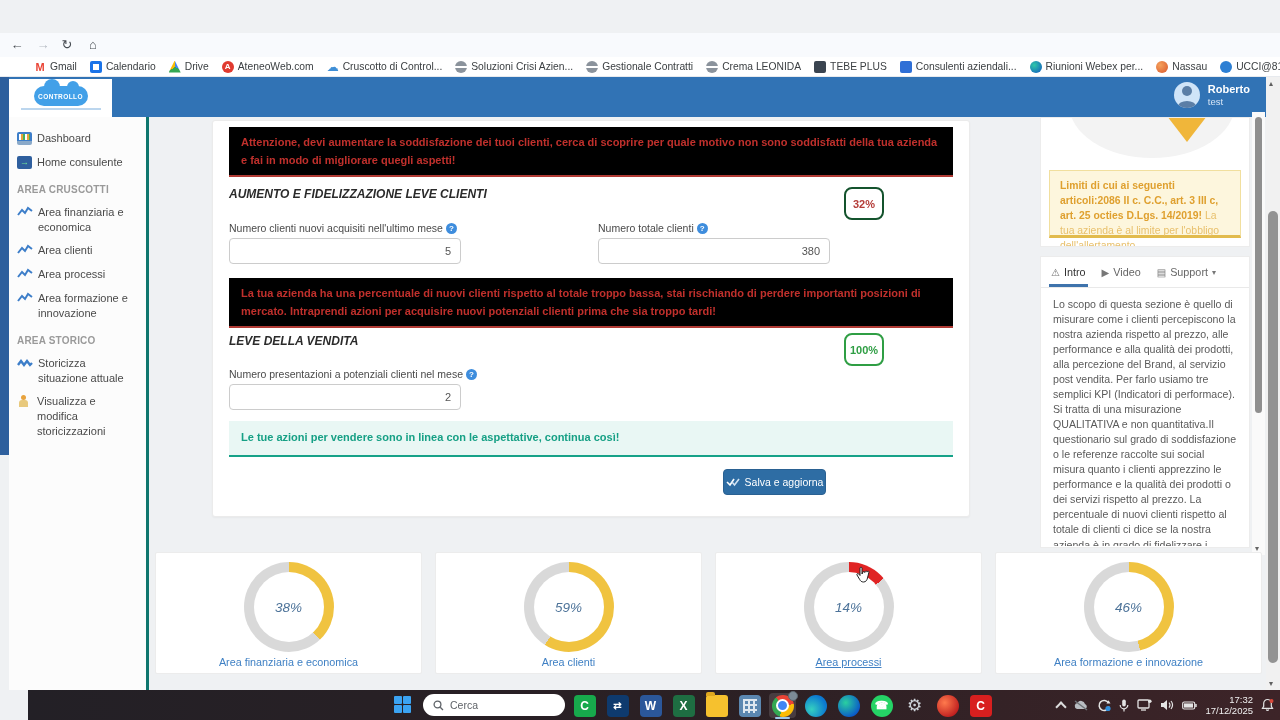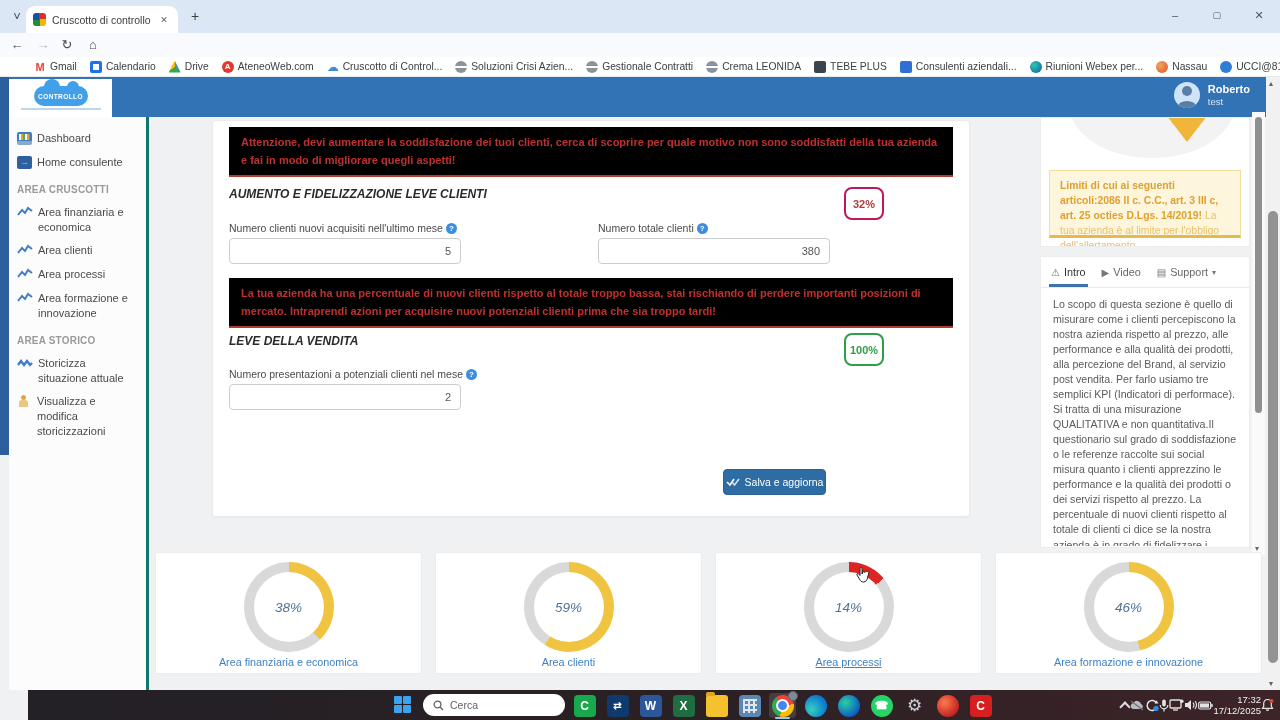--- a/index.html
+++ b/index.html
@@ -89,21 +89,21 @@
   .ic-person { position:relative; }
   .ic-person::before { content:""; position:absolute; left:4px; top:0; width:5px; height:5px; border-radius:50%; background:#e8a33d; }
   .ic-person::after { content:""; position:absolute; left:2px; top:5px; width:9px; height:7px; border-radius:3px 3px 0 0; background:#e8c97d; }
 
   
   .maincard { position:absolute; left:212px; top:120px; width:758px; height:397px; background:#fff; border:1px solid #ebebeb; border-radius:3px; box-shadow:0 1px 2px rgba(0,0,0,.04); }
   .alert-red { position:absolute; left:16px; width:724px; background:#000000; border-bottom:2px solid #b03a34; color:#c0302c; font-weight:bold; font-size:11px; line-height:1.65; padding:6px 12px; }
   .alert-teal { position:absolute; left:16px; width:724px; background:#e9f7f4; border-bottom:2px solid #16a288; color:#16a085; font-weight:bold; font-size:11px; line-height:1.6; padding:8px 12px; }
   .sec-title { position:absolute; left:16px; font-size:12px; font-style:italic; font-weight:bold; color:#2b2b2b; }
   .score { position:absolute; left:631px; width:40px; height:33px; border-radius:8px; background:#fff; display:flex; align-items:center; justify-content:center; font-size:11px; font-weight:bold; }
-  .score.red { border:2px solid #be185d; color:#b43c38; }
+  .score.red { border:2px solid #14532d; color:#b43c38; }
   .score.green { border:2px solid #2f9e44; color:#2f9e44; }
   .f-label { position:absolute; font-size:10.5px; color:#4a4a4a; display:flex; align-items:center; gap:3px; white-space:nowrap; }
   .help { width:11px; height:11px; border-radius:50%; background:#3e8ddd; color:#fff; font-size:8px; font-weight:bold; text-align:center; line-height:11px; flex:none; }
   .help::after { content:"?"; }
   .f-input { position:absolute; width:232px; height:26px; border:1px solid #cccccc; border-radius:4px; font-family:"Liberation Sans",sans-serif; font-size:11px; color:#555; text-align:right; padding:0 9px; background:#fff; outline:none; }
   .savebtn { position:absolute; left:510px; top:348px; width:103px; height:26px; background:#2e6da4; border:1px solid #2a6192; border-radius:4px; color:#fff; font-size:10.5px; display:flex; align-items:center; justify-content:center; gap:5px; cursor:pointer; }
 
   
   .gaugecard { position:absolute; left:1040px; top:117px; width:210px; height:130px; background:#fff; border:1px solid #ececec; overflow:hidden; }
   .gauge-remnant { position:absolute; left:28px; top:-68px; width:166px; height:108px; border-radius:50%; background:#f3f3f3; }
@@ -160,44 +160,30 @@
   .ti-calc { background:#5b87b0; } .ti-calc::after { content:""; position:absolute; inset:4px; background:repeating-linear-gradient(#fff 0 2px, transparent 2px 5px), repeating-linear-gradient(90deg,#fff 0 2px, transparent 2px 5px); opacity:.8; }
   .ti-chrome { border-radius:50%; background:conic-gradient(from -40deg, #ea4335 0 33%, #fbbc05 33% 66%, #34a853 66%); }
   .ti-chrome::after { content:""; width:9px; height:9px; border-radius:50%; background:#4285f4; border:2px solid #fff; }
   .ti-badge { position:absolute; top:-2px; right:-2px; width:10px; height:10px; border-radius:50%; background:#7d8a96; border:1px solid #5d666e; }
   .ti-edge { border-radius:50%; background:radial-gradient(circle at 30% 65%, #35d0c0, #0b78d1 70%); }
   .ti-webex { border-radius:50%; background:radial-gradient(circle at 35% 35%, #2ad0a0, #0a58c8 75%); }
   .ti-whatsapp { background:#25d366; border-radius:50%; font-size:11px; } .ti-whatsapp::after { content:"☎"; }
   .ti-settings { color:#ccd2d8; font-size:17px; font-weight:normal; } .ti-settings::after { content:"⚙"; }
   .ti-orange { border-radius:50%; background:radial-gradient(circle at 35% 35%, #ff7a4d, #c01f1f 75%); }
   .ti-camrec { background:#d81f1f; } .ti-camrec::after { content:"C"; }
-  .tray { position:absolute; right:6px; top:0; height:30px; display:flex; align-items:center; gap:0; color:#e4e4e4; }
+  .tray { position:absolute; right:6px; top:0; height:30px; display:flex; align-items:center; gap:8px; color:#e4e4e4; }
   .chev-up { width:8px; height:8px; border-left:2px solid #ddd; border-top:2px solid #ddd; transform:rotate(45deg); margin-top:3px; }
   .clock { text-align:right; font-size:9.5px; line-height:1.2; color:#f0f0f0; }
   svg.tico { display:block; }
 </style>
 </head>
 <body>
 
 <div id="screen">
 
-  <div class="tabstrip">
-    <div class="tabsearch"></div>
-    <div class="tab">
-      <span class="tab-favicon"></span>
-      <span class="tab-title">Cruscotto di controllo</span>
-      <span class="tab-close"></span>
-    </div>
-    <div class="newtab"></div>
-    <div class="wincontrols">
-      <div class="winbtn min"></div>
-      <div class="winbtn max"></div>
-      <div class="winbtn close"></div>
-    </div>
-  </div>
 
   <div class="toolbar">
     <div class="navic back"></div>
     <div class="navic fwd"></div>
     <div class="navic reload"></div>
     <div class="navic home"></div>
     <div class="omnibox">
       <svg class="siteinfo" viewBox="0 0 12 12">
           <g stroke="#5f6368" stroke-width="1.4" fill="none">
             <line x1="1" y1="4" x2="11" y2="4"></line>
@@ -399,20 +385,21 @@
     <input class="f-input" style="left: 16px; top: 117px;" value="5">
     <input class="f-input" style="left: 385px; top: 117px;" value="380">
     <div class="alert-red" style="top:157px;">La tua azienda ha una percentuale di nuovi clienti rispetto al totale troppo bassa, stai rischiando di perdere importanti posizioni di mercato. Intraprendi azioni per acquisire nuovi potenziali clienti prima che sia troppo tardi!</div>
     <div class="sec-title" style="top:213px;">LEVE DELLA VENDITA</div>
     <div class="score green" style="top:212px;">100%</div>
     <div class="f-label" style="left:16px; top:247px;">
         <span>Numero presentazioni a potenziali clienti nel mese</span>
         <span class="help"></span>
       </div>
     <input class="f-input" style="left: 16px; top: 263px;" value="2">
+    <div class="alert-teal" style="top:300px;">Le tue azioni per vendere sono in linea con le aspettative, continua così!</div>
     <div class="savebtn">
       <svg width="14" height="10" viewBox="0 0 14 10">
           <polyline points="1,5 4,8 8,2" fill="none" stroke="#fff" stroke-width="1.6"></polyline>
           <polyline points="6,5 8.5,8 13,2" fill="none" stroke="#cfe2f3" stroke-width="1.6"></polyline>
         </svg>
       <span>Salva e aggiorna</span>
     </div>
   </div>
 
   <div class="gaugecard">

